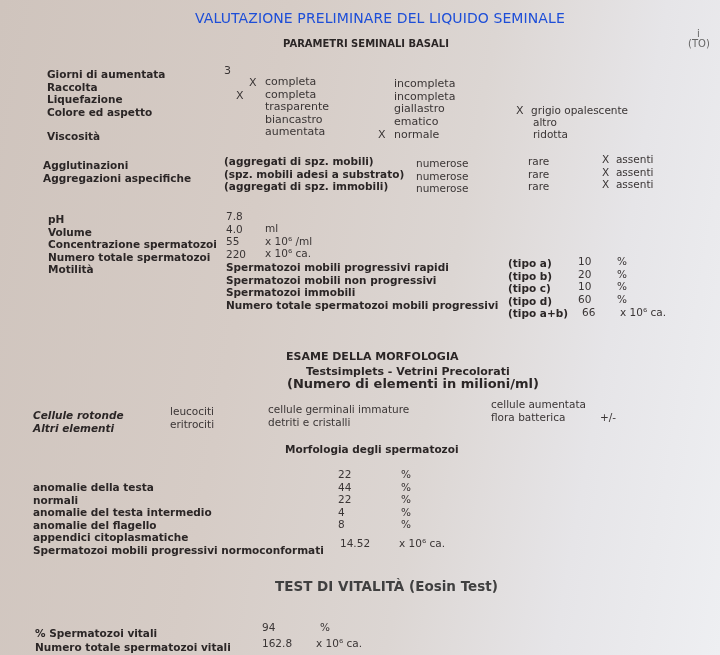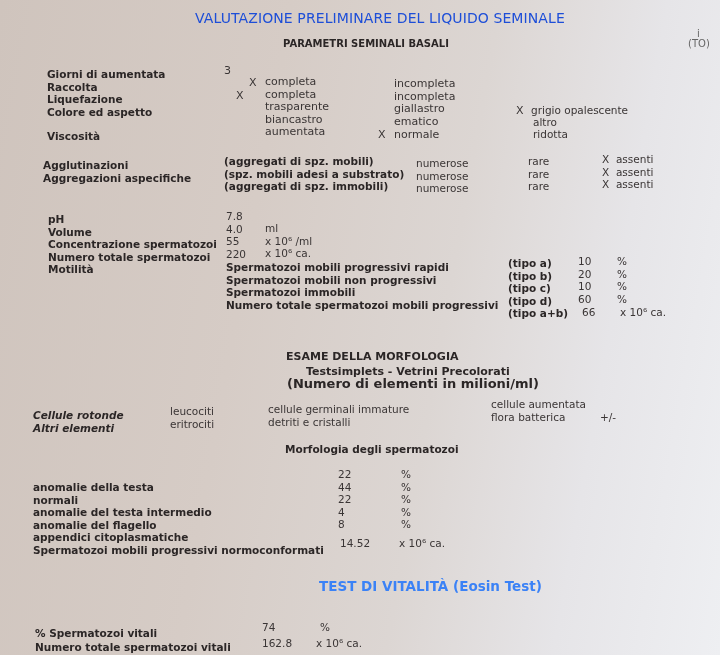--- a/index.html
+++ b/index.html
@@ -177,19 +177,19 @@
 <div class="abs t10 light" style="left:340px;top:537px;">14.52</div>
 <div class="abs col t10 light" style="left:401px;top:468px;">
   <span>%</span>
   <span>%</span>
   <span>%</span>
   <span>%</span>
   <span>%</span>
 </div>
 <div class="abs t10 light" style="left:399px;top:537px;">x 10⁶ ca.</div>
 
-<div class="abs b" style="left:275px;top:578px;font-size:13.5px;color:#3b82f6;margin-left:44px;">TEST DI VITALITÀ (Eosin Test)</div>
+<div class="abs b" style="left:275px;top:578px;font-size:13.5px;color:#404040;">TEST DI VITALITÀ (Eosin Test)</div>
 <div class="abs b t10" style="left:35px;top:627px;">% Spermatozoi vitali</div>
 <div class="abs b t10" style="left:35px;top:641px;">Numero totale spermatozoi vitali</div>
-<div class="abs t10 light" style="left:262px;top:621px;">74</div>
+<div class="abs t10 light" style="left:262px;top:621px;">94</div>
 <div class="abs t10 light" style="left:262px;top:637px;">162.8</div>
 <div class="abs t10 light" style="left:320px;top:621px;">%</div>
 <div class="abs t10 light" style="left:316px;top:637px;">x 10⁶ ca.</div>
 
 </body></html>

